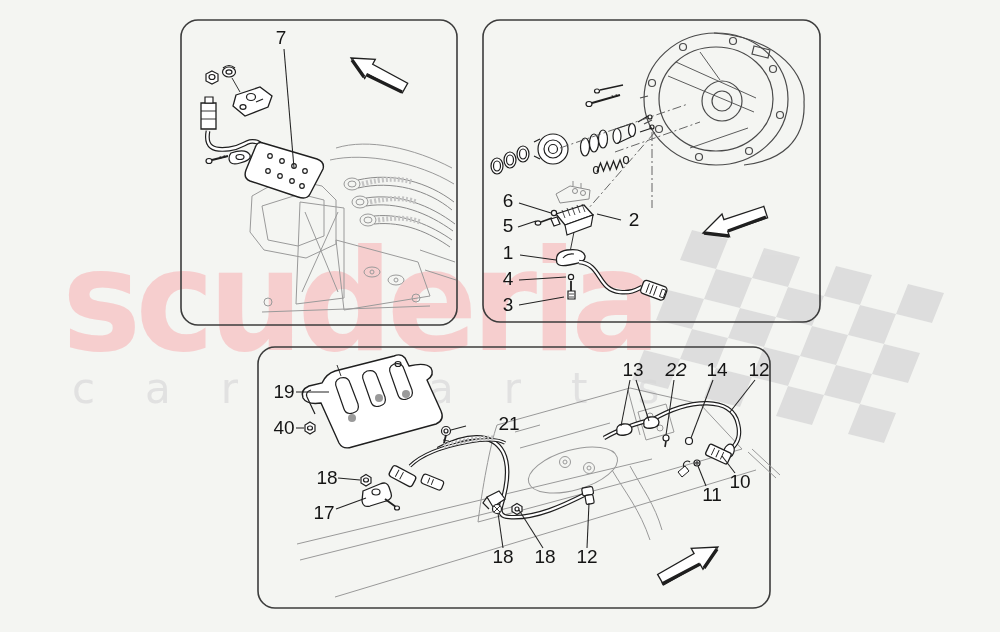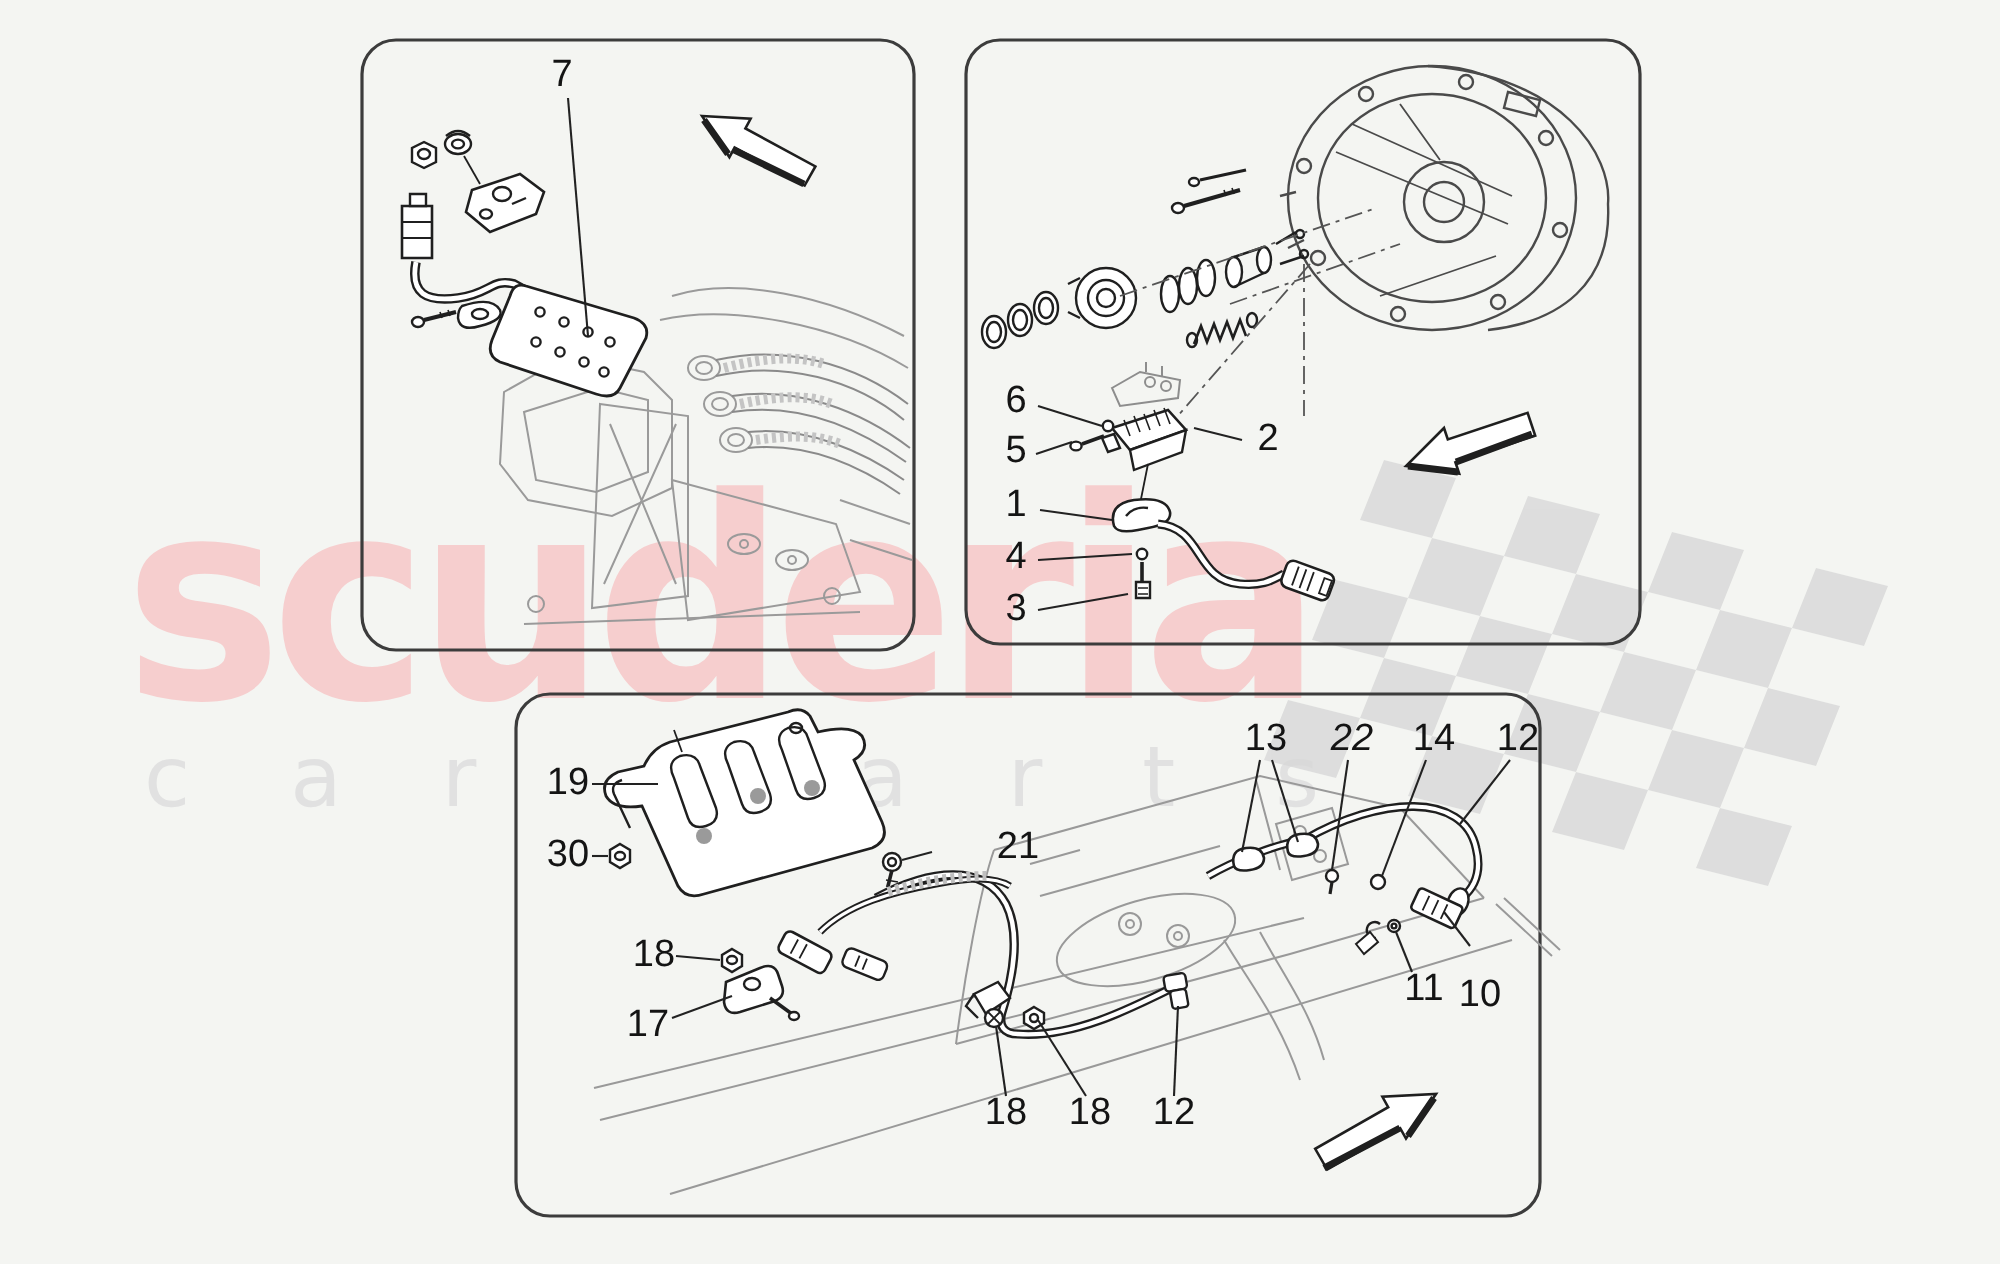--- a/index.html
+++ b/index.html
@@ -396,27 +396,27 @@
 
   <div class="callout-layer" id="callout-layer">
       <span class="callout" style="left: 281px; top: 38px;">7</span>
       <span class="callout" style="left: 508px; top: 201px;">6</span>
       <span class="callout" style="left: 508px; top: 226px;">5</span>
       <span class="callout" style="left: 634px; top: 220px;">2</span>
       <span class="callout" style="left: 508px; top: 253px;">1</span>
       <span class="callout" style="left: 508px; top: 279px;">4</span>
       <span class="callout" style="left: 508px; top: 305px;">3</span>
       <span class="callout" style="left: 284px; top: 392px;">19</span>
-      <span class="callout" style="left: 284px; top: 428px;">30</span>
+      <span class="callout" style="left: 284px; top: 428px;">40</span>
       <span class="callout" style="left: 477px; top: 424px; margin-left: 32px;">21</span>
       <span class="callout" style="left: 327px; top: 478px;">18</span>
       <span class="callout" style="left: 324px; top: 513px; text-align: right;">17</span>
       <span class="callout" style="left: 503px; top: 557px;">18</span>
       <span class="callout" style="left: 545px; top: 557px;">18</span>
       <span class="callout" style="left: 587px; top: 557px;">12</span>
       <span class="callout" style="left: 633px; top: 370px;">13</span>
       <span class="callout" style="left: 676px; top: 370px; font-style: italic;">22</span>
       <span class="callout" style="left: 717px; top: 370px; text-align: center;">14</span>
       <span class="callout" style="left: 759px; top: 370px;">12</span>
-      <span class="callout" style="left: 740px; top: 498px;">10</span>
+      <span class="callout" style="left: 740px; top: 482px;">10</span>
       <span class="callout" style="left: 712px; top: 495px;">11</span>
     </div>
 </div>
 
 </body></html>

